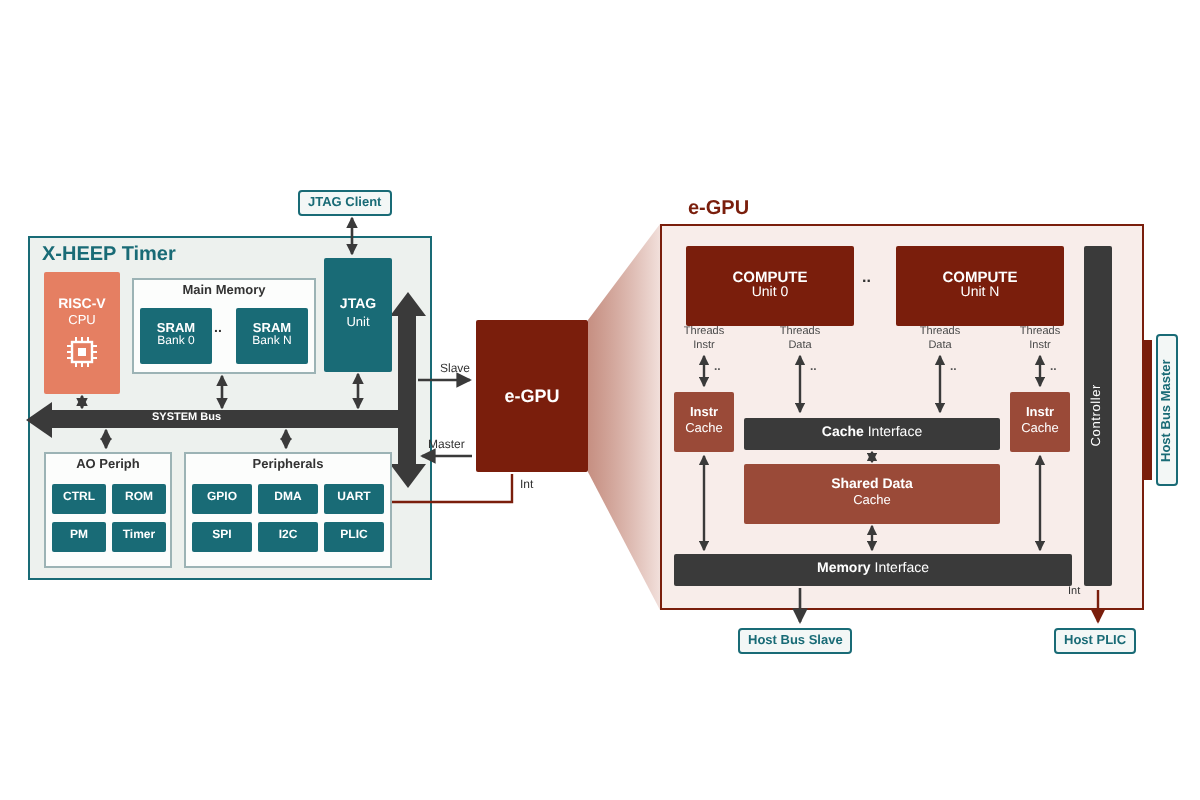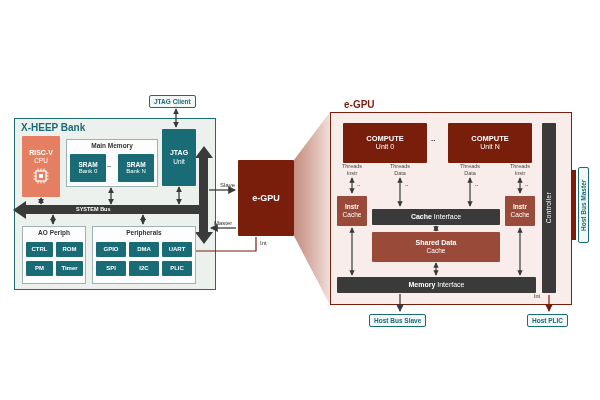--- a/index.html
+++ b/index.html
@@ -70,21 +70,21 @@
     <line x1="520" y1="178" x2="520" y2="193" stroke="#3a3a3a" stroke-width="1.2" marker-start="url(#s)" marker-end="url(#s)"></line>
     <line x1="436" y1="226" x2="436" y2="231" stroke="#3a3a3a" stroke-width="1.2" marker-start="url(#s)" marker-end="url(#s)"></line>
     <line x1="352" y1="228" x2="352" y2="275" stroke="#3a3a3a" stroke-width="1.2" marker-start="url(#s)" marker-end="url(#s)"></line>
     <line x1="436" y1="263" x2="436" y2="275" stroke="#3a3a3a" stroke-width="1.2" marker-start="url(#s)" marker-end="url(#s)"></line>
     <line x1="520" y1="228" x2="520" y2="275" stroke="#3a3a3a" stroke-width="1.2" marker-start="url(#s)" marker-end="url(#s)"></line>
     <line x1="400" y1="294" x2="400" y2="311" stroke="#3a3a3a" stroke-width="1.3" marker-end="url(#a)"></line>
     <line x1="549" y1="295" x2="549" y2="311" stroke="#7a1e0c" stroke-width="1.2" marker-end="url(#am)"></line>
   </svg>
 
   <div class="hostbox"></div>
-  <div class="title" style="left:21px;top:122px;color:#196b76">X-HEEP Bank</div>
+  <div class="title" style="left:21px;top:122px;color:#196b76">X-HEEP Timer</div>
 
   <div class="blk orange" style="left:22px;top:136px;width:38px;height:61px">
     <b style="font-size:7px">RISC-V</b>
     <span style="font-size:6.5px">CPU</span>
     <svg width="16" height="16" viewBox="0 0 16 16" style="margin-top:3px">
       <rect x="3" y="3" width="10" height="10" fill="none" stroke="#fff" stroke-width="1.2"></rect>
       <rect x="6" y="6" width="4" height="4" fill="#fff"></rect>
       <path d="M5,0.5V3 M8,0.5V3 M11,0.5V3 M5,13v2.5 M8,13v2.5 M11,13v2.5 M0.5,5H3 M0.5,8H3 M0.5,11H3 M13,5h2.5 M13,8h2.5 M13,11h2.5" stroke="#fff" stroke-width="1"></path>
     </svg>
   </div>

